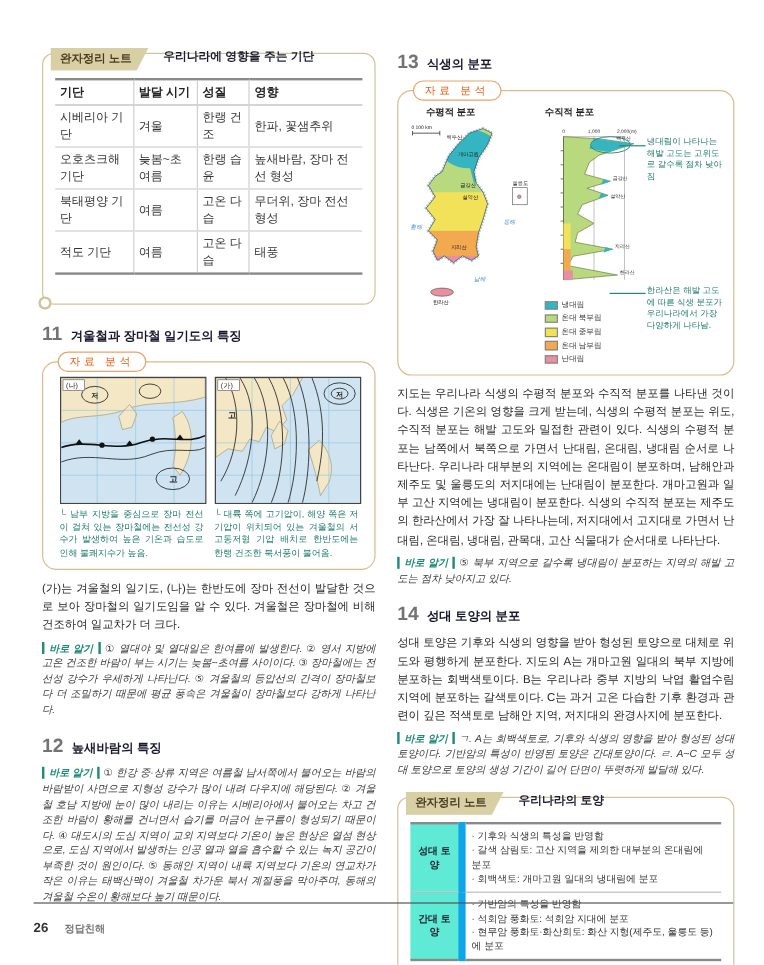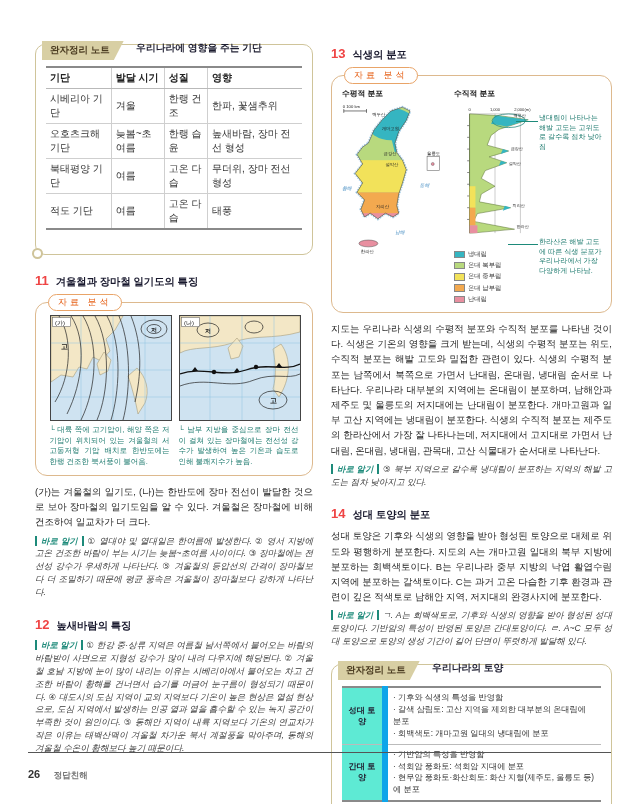--- a/index.html
+++ b/index.html
@@ -20,21 +20,21 @@
   .note-title{font-weight:bold;font-size:9.8px;color:#1d1d30;margin-left:8px;vertical-align:middle;}
   table.note-tb{width:100%;border-collapse:collapse;font-size:10px;margin-top:4px;}
   table.note-tb th{font-weight:bold;text-align:left;border-top:2px solid #8a8a8a;border-bottom:1px solid #b9b9b9;padding:3px 4px;color:#222;}
   table.note-tb td{border-bottom:1px solid #cfcfcf;padding:3px 4px;color:#333;}
   table.note-tb tr td:first-child,table.note-tb tr th:first-child{border-left:none;}
   table.note-tb td+td,table.note-tb th+th{border-left:1px solid #cfcfcf;}
   table.note-tb tr:last-child td{border-bottom:2px solid #8a8a8a;}
 
   
   .sec{margin:16px 0 6px 0;}
-  .sec-num{color:#ef4444;font-weight:bold;font-size:13px;margin-right:7px;}
+  .sec-num{color:#737373;font-weight:bold;font-size:16px;margin-right:7px;}
   .sec-title{font-weight:bold;font-size:10.3px;color:#19192e;}
 
   
   .analysis{border:1.3px solid #ddb98e;border-radius:12px;position:relative;margin-top:13px;padding:12px 8px 8px 8px;background:#fff;}
   .analysis-label{position:absolute;top:-9px;left:12px;background:#fff;color:#e55d12;font-weight:normal;font-size:9px;letter-spacing:3px;border:1.2px solid #e9a468;border-radius:9px;padding:1px 9px;}
 
   .wmaps{display:flex;gap:9px;justify-content:center;}
   .wmap-wrap{width:120px;}
   .wmap{width:120px;height:104px;border:1px solid #444;display:block;background:#cfe3f1;}
   .wcap{color:#1d7a6e;font-size:7.5px;line-height:1.4;margin-top:4px;text-align:justify;}
@@ -131,20 +131,55 @@
     <div class="sec">
       <span class="sec-num">11</span><span class="sec-title">겨울철과 장마철 일기도의 특징</span>
     </div>
 
     <div class="analysis">
       <span class="analysis-label">자료 분석</span>
       <div class="wmaps">
         <div class="wmap-wrap">
           <svg class="wmap" viewBox="0 0 120 104">
             <rect x="0" y="0" width="120" height="104" fill="#cfe3f1"></rect>
+            <path d="M0,0 H120 V16 C92,24 72,18 52,27 C32,34 12,30 0,37 Z" fill="#f3e7c6" stroke="#9a8f6a" stroke-width="0.5"></path>
+            <path d="M57,22 L63,30 L59,41 L51,43 L48,32 Z" fill="#f3e7c6" stroke="#9a8f6a" stroke-width="0.5"></path>
+            <path d="M101,28 C112,43 110,64 99,81 L93,73 C97,58 95,44 93,33 Z" fill="#f3e7c6" stroke="#9a8f6a" stroke-width="0.5"></path>
+            <g stroke="#8fc3e0" stroke-width="0.5">
+              <line x1="0" y1="27" x2="120" y2="27"></line>
+                <line x1="0" y1="54" x2="120" y2="54"></line>
+                <line x1="0" y1="81" x2="120" y2="81"></line>
+              <line x1="30" y1="0" x2="30" y2="104"></line>
+                <line x1="62" y1="0" x2="62" y2="104"></line>
+                <line x1="94" y1="0" x2="94" y2="104"></line>
+            </g>
+            <g stroke="#222" stroke-width="0.7" fill="none">
+              <ellipse cx="28" cy="14" rx="11" ry="7"></ellipse>
+              <ellipse cx="74" cy="11" rx="9" ry="6"></ellipse>
+              <ellipse cx="93" cy="84" rx="14" ry="9"></ellipse>
+              <path d="M0,70 C26,60 50,74 74,64 C94,56 108,64 120,58"></path>
+            </g>
+            <path d="M0,58 C22,50 44,62 66,54 C88,46 104,56 120,48" stroke="#111" stroke-width="1.3" fill="none"></path>
+            <g fill="#111">
+              <path d="M12,55 l3,-4 l3,4 z"></path>
+                <path d="M54,56 l3,-4 l3,4 z"></path>
+                <path d="M96,51 l3,-4 l3,4 z"></path>
+              <circle cx="34" cy="56" r="2.2"></circle>
+                <circle cx="76" cy="51" r="2.2"></circle>
+            </g>
+            <text x="25" y="17" font-size="6" font-weight="bold" fill="#222">저</text>
+            <text x="90" y="87" font-size="7" font-weight="bold" fill="#222">고</text>
+            <rect x="1.5" y="1.5" width="18" height="9" fill="#fff" stroke="#555" stroke-width="0.5"></rect>
+            <text x="4" y="8.5" font-size="6" fill="#222">(나)</text>
+          </svg>
+          <div class="wcap">└ 남부 지방을 중심으로 장마 전선이 걸쳐 있는 장마철에는 전선성 강수가 발생하여 높은 기온과 습도로 인해 불쾌지수가 높음.</div>
+        </div>
+        <div class="wmap-wrap">
+          <svg class="wmap" viewBox="0 0 120 104">
+            <rect x="0" y="0" width="120" height="104" fill="#cfe3f1"></rect>
             <path d="M0,0 H72 L64,14 L55,23 L59,35 L50,45 L42,41 L36,53 L28,51 L22,61 L10,59 L0,66 Z" fill="#f3e7c6" stroke="#9a8f6a" stroke-width="0.5"></path>
             <path d="M86,52 C95,61 99,74 94,87 L87,98 C85,87 81,71 77,60 Z" fill="#f3e7c6" stroke="#9a8f6a" stroke-width="0.5"></path>
             <path d="M53,36 L60,44 L57,55 L49,59 L46,48 Z" fill="#f3e7c6" stroke="#9a8f6a" stroke-width="0.5"></path>
             <g stroke="#8fc3e0" stroke-width="0.5">
               <line x1="0" y1="27" x2="120" y2="27"></line>
                 <line x1="0" y1="54" x2="120" y2="54"></line>
                 <line x1="0" y1="81" x2="120" y2="81"></line>
               <line x1="30" y1="0" x2="30" y2="104"></line>
                 <line x1="62" y1="0" x2="62" y2="104"></line>
                 <line x1="94" y1="0" x2="94" y2="104"></line>
@@ -160,55 +195,20 @@
               <ellipse cx="103" cy="13" rx="13" ry="9"></ellipse>
               <ellipse cx="103" cy="13" rx="7" ry="4.5"></ellipse>
             </g>
             <text x="10" y="33" font-size="7" font-weight="bold" fill="#222">고</text>
             <text x="100" y="16" font-size="6" font-weight="bold" fill="#222">저</text>
             <rect x="1.5" y="1.5" width="18" height="9" fill="#fff" stroke="#555" stroke-width="0.5"></rect>
             <text x="4" y="8.5" font-size="6" fill="#222">(가)</text>
           </svg>
           <div class="wcap">└ 대륙 쪽에 고기압이, 해양 쪽은 저기압이 위치되어 있는 겨울철의 서고동저형 기압 배치로 한반도에는 한랭 건조한 북서풍이 불어옴.</div>
         </div>
-        <div class="wmap-wrap">
-          <svg class="wmap" viewBox="0 0 120 104">
-            <rect x="0" y="0" width="120" height="104" fill="#cfe3f1"></rect>
-            <path d="M0,0 H120 V16 C92,24 72,18 52,27 C32,34 12,30 0,37 Z" fill="#f3e7c6" stroke="#9a8f6a" stroke-width="0.5"></path>
-            <path d="M57,22 L63,30 L59,41 L51,43 L48,32 Z" fill="#f3e7c6" stroke="#9a8f6a" stroke-width="0.5"></path>
-            <path d="M101,28 C112,43 110,64 99,81 L93,73 C97,58 95,44 93,33 Z" fill="#f3e7c6" stroke="#9a8f6a" stroke-width="0.5"></path>
-            <g stroke="#8fc3e0" stroke-width="0.5">
-              <line x1="0" y1="27" x2="120" y2="27"></line>
-                <line x1="0" y1="54" x2="120" y2="54"></line>
-                <line x1="0" y1="81" x2="120" y2="81"></line>
-              <line x1="30" y1="0" x2="30" y2="104"></line>
-                <line x1="62" y1="0" x2="62" y2="104"></line>
-                <line x1="94" y1="0" x2="94" y2="104"></line>
-            </g>
-            <g stroke="#222" stroke-width="0.7" fill="none">
-              <ellipse cx="28" cy="14" rx="11" ry="7"></ellipse>
-              <ellipse cx="74" cy="11" rx="9" ry="6"></ellipse>
-              <ellipse cx="93" cy="84" rx="14" ry="9"></ellipse>
-              <path d="M0,70 C26,60 50,74 74,64 C94,56 108,64 120,58"></path>
-            </g>
-            <path d="M0,58 C22,50 44,62 66,54 C88,46 104,56 120,48" stroke="#111" stroke-width="1.3" fill="none"></path>
-            <g fill="#111">
-              <path d="M12,55 l3,-4 l3,4 z"></path>
-                <path d="M54,56 l3,-4 l3,4 z"></path>
-                <path d="M96,51 l3,-4 l3,4 z"></path>
-              <circle cx="34" cy="56" r="2.2"></circle>
-                <circle cx="76" cy="51" r="2.2"></circle>
-            </g>
-            <text x="25" y="17" font-size="6" font-weight="bold" fill="#222">저</text>
-            <text x="90" y="87" font-size="7" font-weight="bold" fill="#222">고</text>
-            <rect x="1.5" y="1.5" width="18" height="9" fill="#fff" stroke="#555" stroke-width="0.5"></rect>
-            <text x="4" y="8.5" font-size="6" fill="#222">(나)</text>
-          </svg>
-          <div class="wcap">└ 남부 지방을 중심으로 장마 전선이 걸쳐 있는 장마철에는 전선성 강수가 발생하여 높은 기온과 습도로 인해 불쾌지수가 높음.</div>
-        </div>
       </div>
     </div>
 
     <p class="body">(가)는 겨울철의 일기도, (나)는 한반도에 장마 전선이 발달한 것으로 보아 장마철의 일기도임을 알 수 있다. 겨울철은 장마철에 비해 건조하여 일교차가 더 크다.</p>
     <div class="baro">
       <span class="baro-badge">바로 알기</span><span>① 열대야 및 열대일은 한여름에 발생한다. ② 영서 지방에 고온 건조한 바람이 부는 시기는 늦봄~초여름 사이이다. ③ 장마철에는 전선성 강수가 우세하게 나타난다. ⑤ 겨울철의 등압선의 간격이 장마철보다 더 조밀하기 때문에 평균 풍속은 겨울철이 장마철보다 강하게 나타난다.</span>
     </div>
 
     <div class="sec">
       <span class="sec-num">12</span><span class="sec-title">높새바람의 특징</span>
@@ -220,21 +220,21 @@
 
   <div class="col right">
 
     <div class="sec" style="margin-top:0;">
       <span class="sec-num">13</span><span class="sec-title">식생의 분포</span>
     </div>
 
     <div class="analysis">
       <span class="analysis-label">자료 분석</span>
       <div class="veg-box">
-        <div class="veg-title" style="left:2px;top:0;">수평적 분포</div>
+        <div class="veg-title" style="left:15px;top:0;">수평적 분포</div>
         <div class="veg-title" style="left:114px;top:0;">수직적 분포</div>
 
         <svg class="veg-map" viewBox="0 0 112 168">
           <defs>
             <clipPath id="kor">
               <path d="M30,44 L36,30 L44,20 L54,10 L66,6 L74,10 L70,20 L62,32 L58,44 L60,54 L66,62 L70,72 L66,86 L62,98 L60,110 L62,118 L56,122 L48,118 L40,124 L32,118 L26,122 L22,114 L26,104 L18,96 L24,86 L16,76 L24,66 L18,56 L24,48 Z"></path>
             </clipPath>
           </defs>
           <path d="M30,44 L36,30 L44,20 L54,10 L66,6 L74,10 L70,20 L62,32 L58,44 L60,54 L66,62 L70,72 L66,86 L62,98 L60,110 L62,118 L56,122 L48,118 L40,124 L32,118 L26,122 L22,114 L26,104 L18,96 L24,86 L16,76 L24,66 L18,56 L24,48 Z" fill="none" stroke="#a8cfe8" stroke-width="3" stroke-dasharray="1.5 1.2"></path>
           <g clip-path="url(#kor)">

